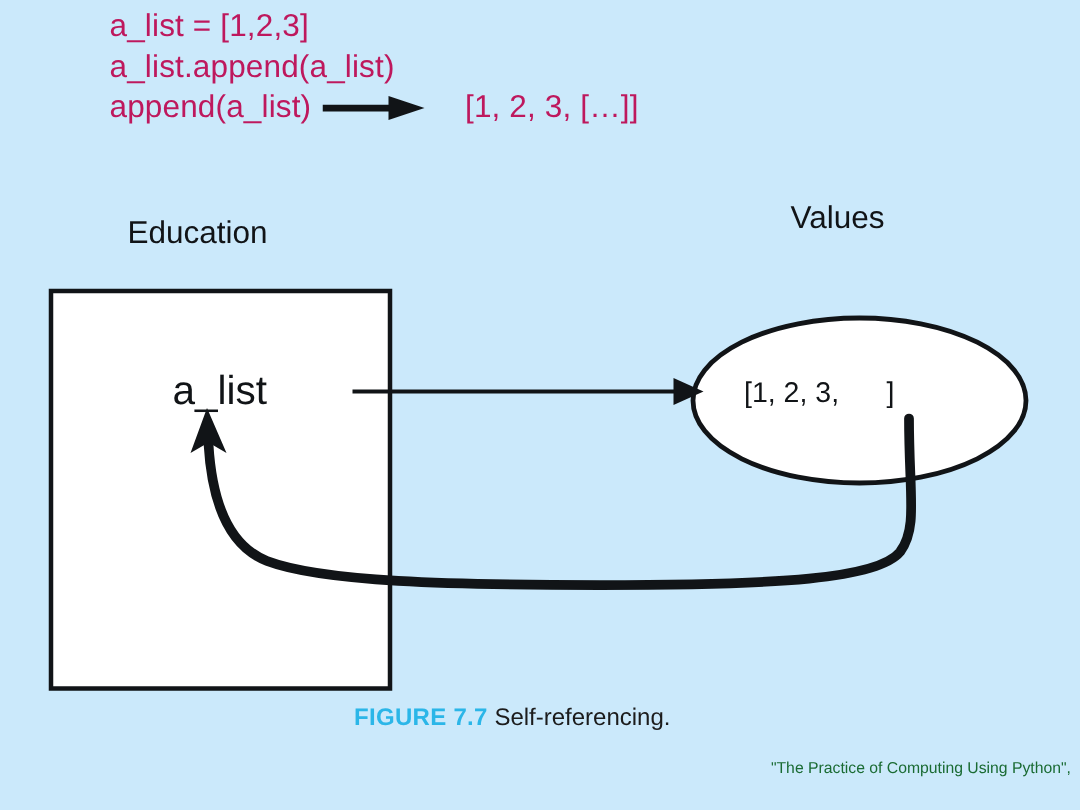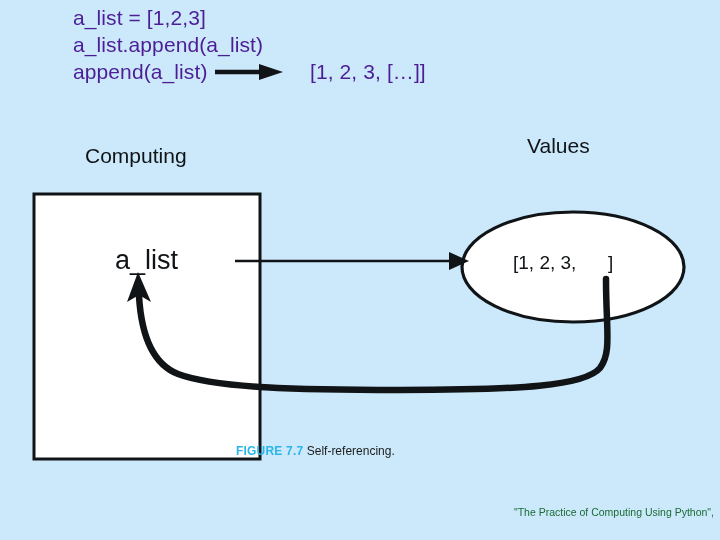--- a/index.html
+++ b/index.html
@@ -22,21 +22,21 @@
   }
   .code-block {
     position: absolute;
     left: 73px;
     top: 4px;
     width: 420px;
   }
   .code-line {
     font-size: 21px;
     line-height: 27px;
-    color: #4c1d95;
+    color: #be185d;
     white-space: pre;
     letter-spacing: 0.1px;
   }
   .code-line-3 {
     position: relative;
     height: 27px;
   }
   .code-call {
     position: absolute;
     left: 0;
@@ -63,31 +63,31 @@
   .label-alist {
     position: absolute;
     left: 115px;
     top: 245px;
     font-size: 27px;
     color: #111417;
     white-space: nowrap;
   }
   .ellipse-text {
     position: absolute;
-    left: 513px;
+    left: 496px;
     top: 252px;
     font-size: 19px;
     color: #111417;
     white-space: pre;
   }
   .caption {
     position: absolute;
     left: 236px;
-    top: 444px;
-    font-size: 12px;
+    top: 470px;
+    font-size: 16px;
     white-space: nowrap;
   }
   .caption-figure {
     color: #2bb6e8;
     font-weight: bold;
     letter-spacing: 0.2px;
   }
   .caption-title {
     color: #1c1c1c;
   }
@@ -114,21 +114,21 @@
     <div class="code-line code-line-3">
       <span class="code-call">append(a_list)</span>
       <svg class="code-arrow-svg" width="70" height="18" viewBox="0 0 70 18">
         <line x1="0" y1="9" x2="48" y2="9" stroke="#111417" stroke-width="4.5"></line>
         <polygon points="44,1 68,9 44,17" fill="#111417"></polygon>
       </svg>
       <span class="code-output">[1, 2, 3, […]]</span>
     </div>
   </div>
 
-  <div class="label label-namelist">Computing</div>
+  <div class="label label-namelist">Education</div>
   <div class="label label-values">Values</div>
 
   <svg width="720" height="540" viewBox="0 0 720 540" style="position:absolute;left:0;top:0;">
 
     <rect x="34" y="194" width="226" height="265" fill="#ffffff" stroke="#111417" stroke-width="3"></rect>
 
     <ellipse cx="573" cy="267" rx="111" ry="55" fill="#ffffff" stroke="#111417" stroke-width="3.2"></ellipse>
 
     <g>
       <line x1="235" y1="261" x2="455" y2="261" stroke="#111417" stroke-width="2.6"></line>

